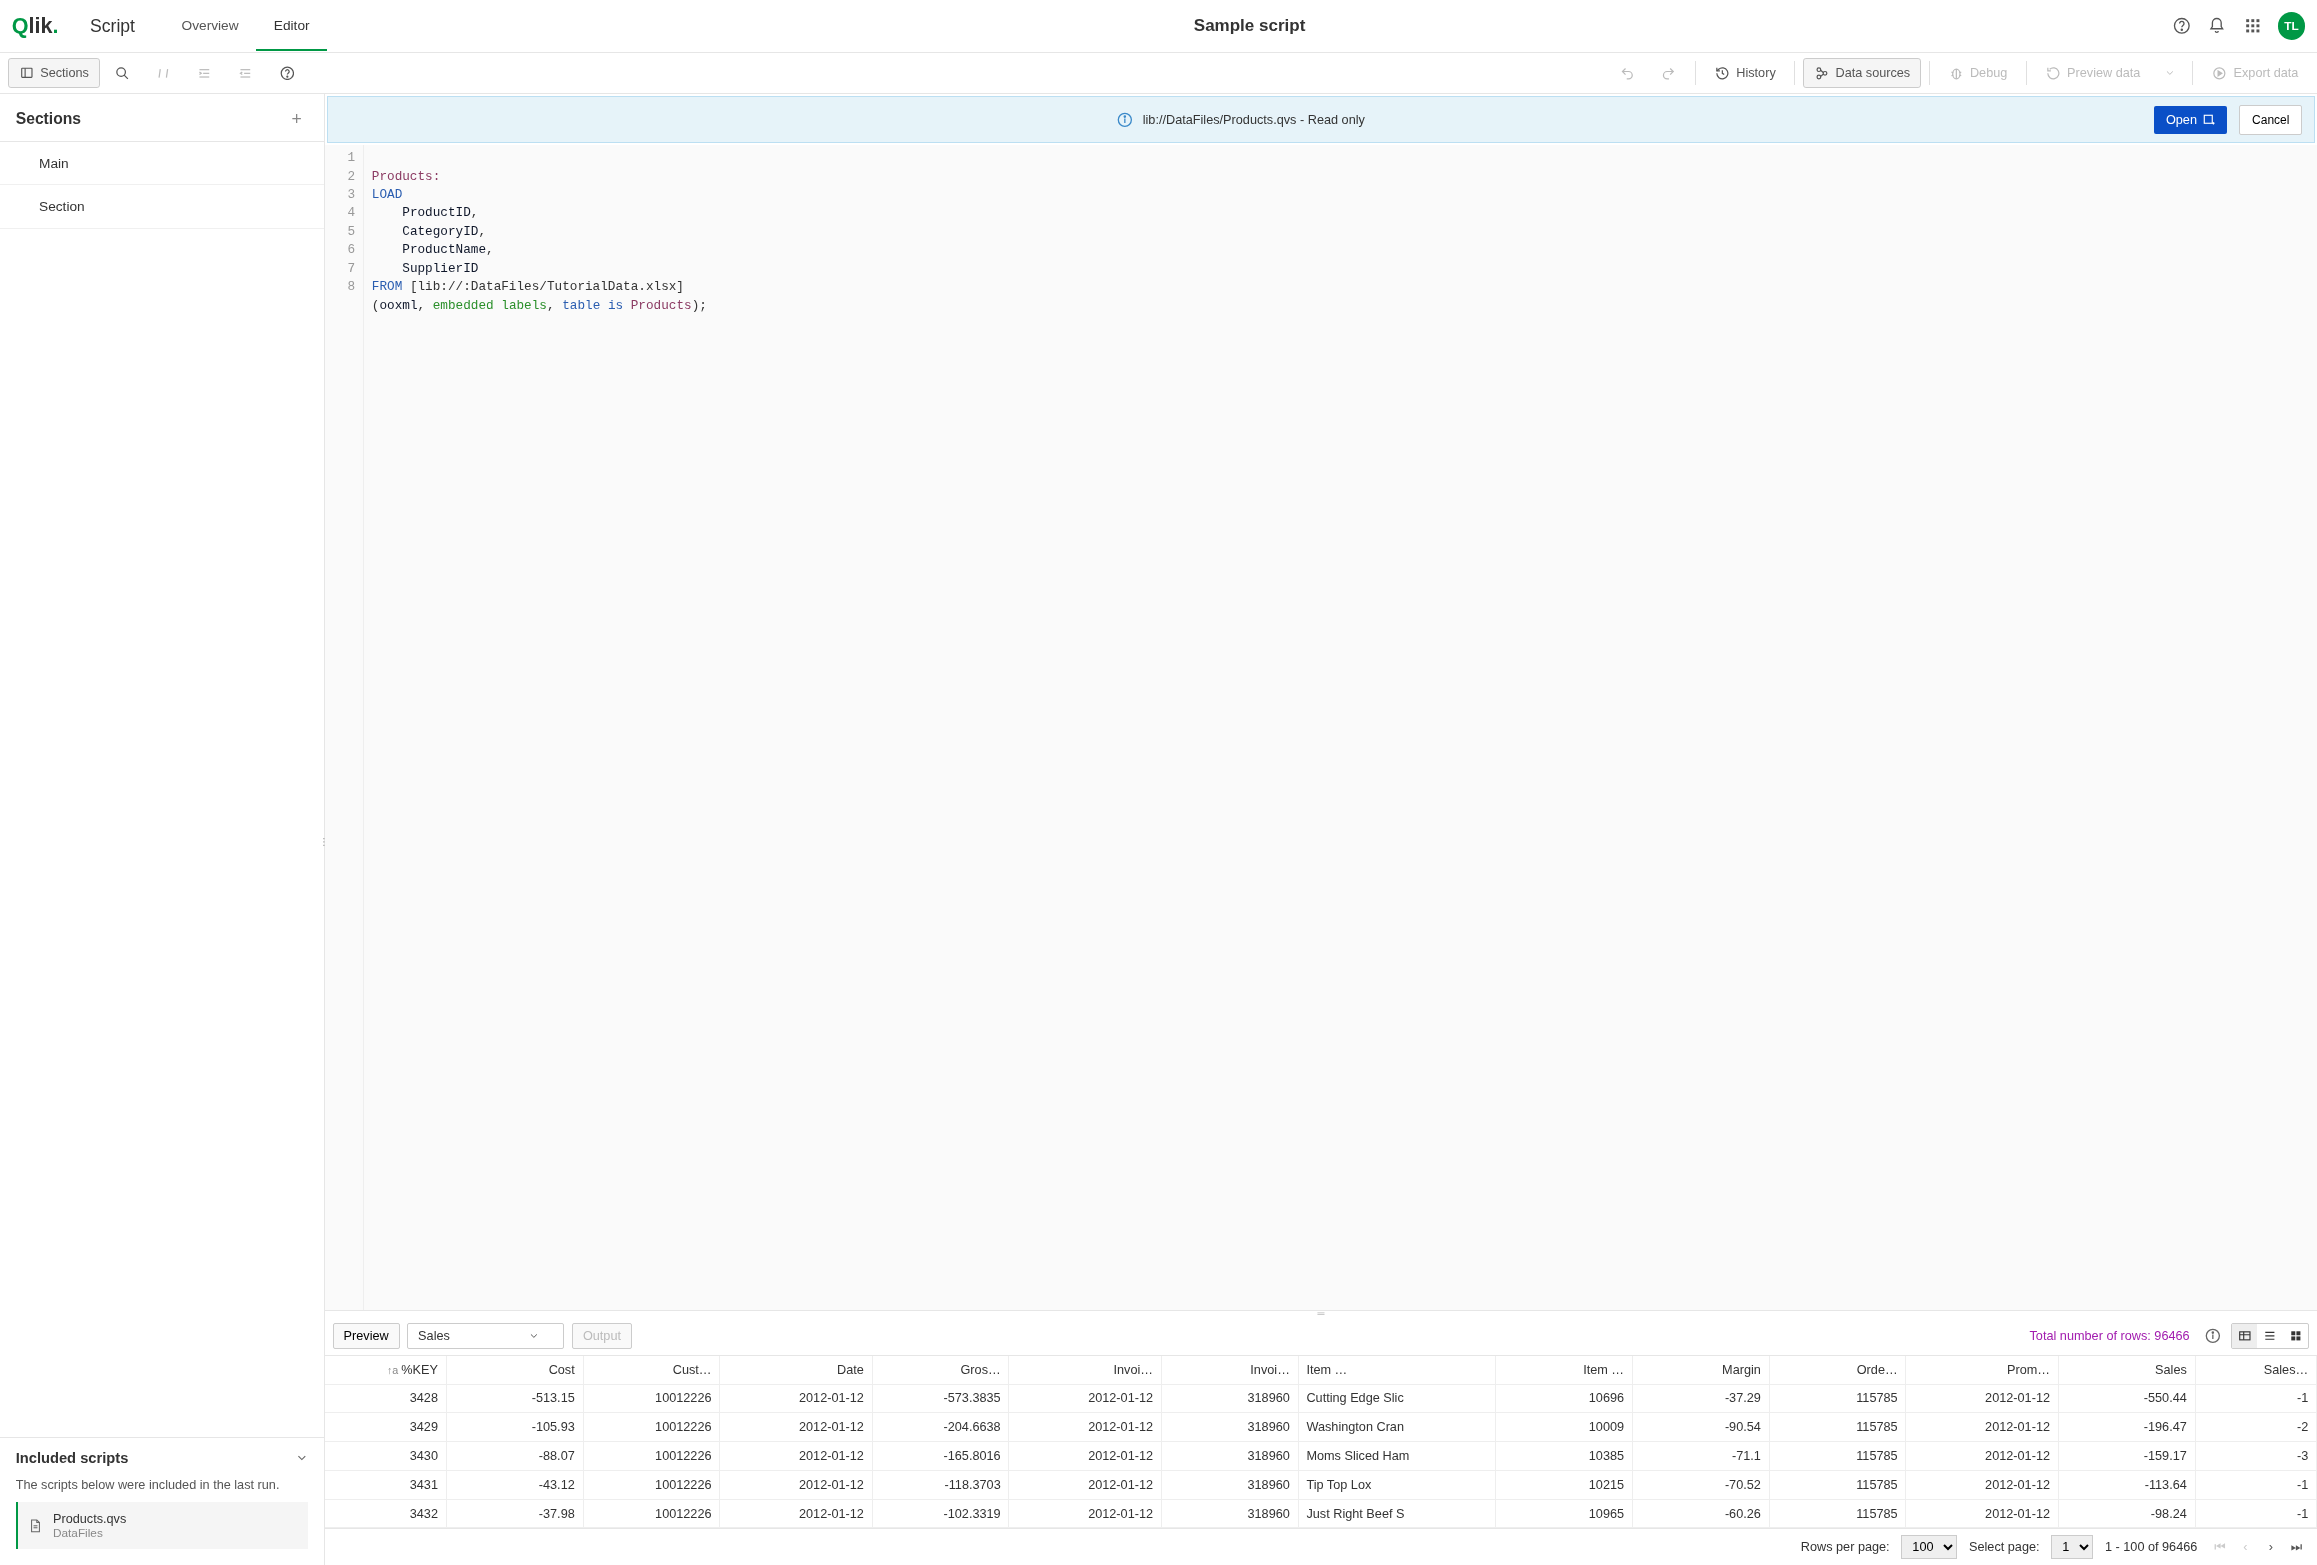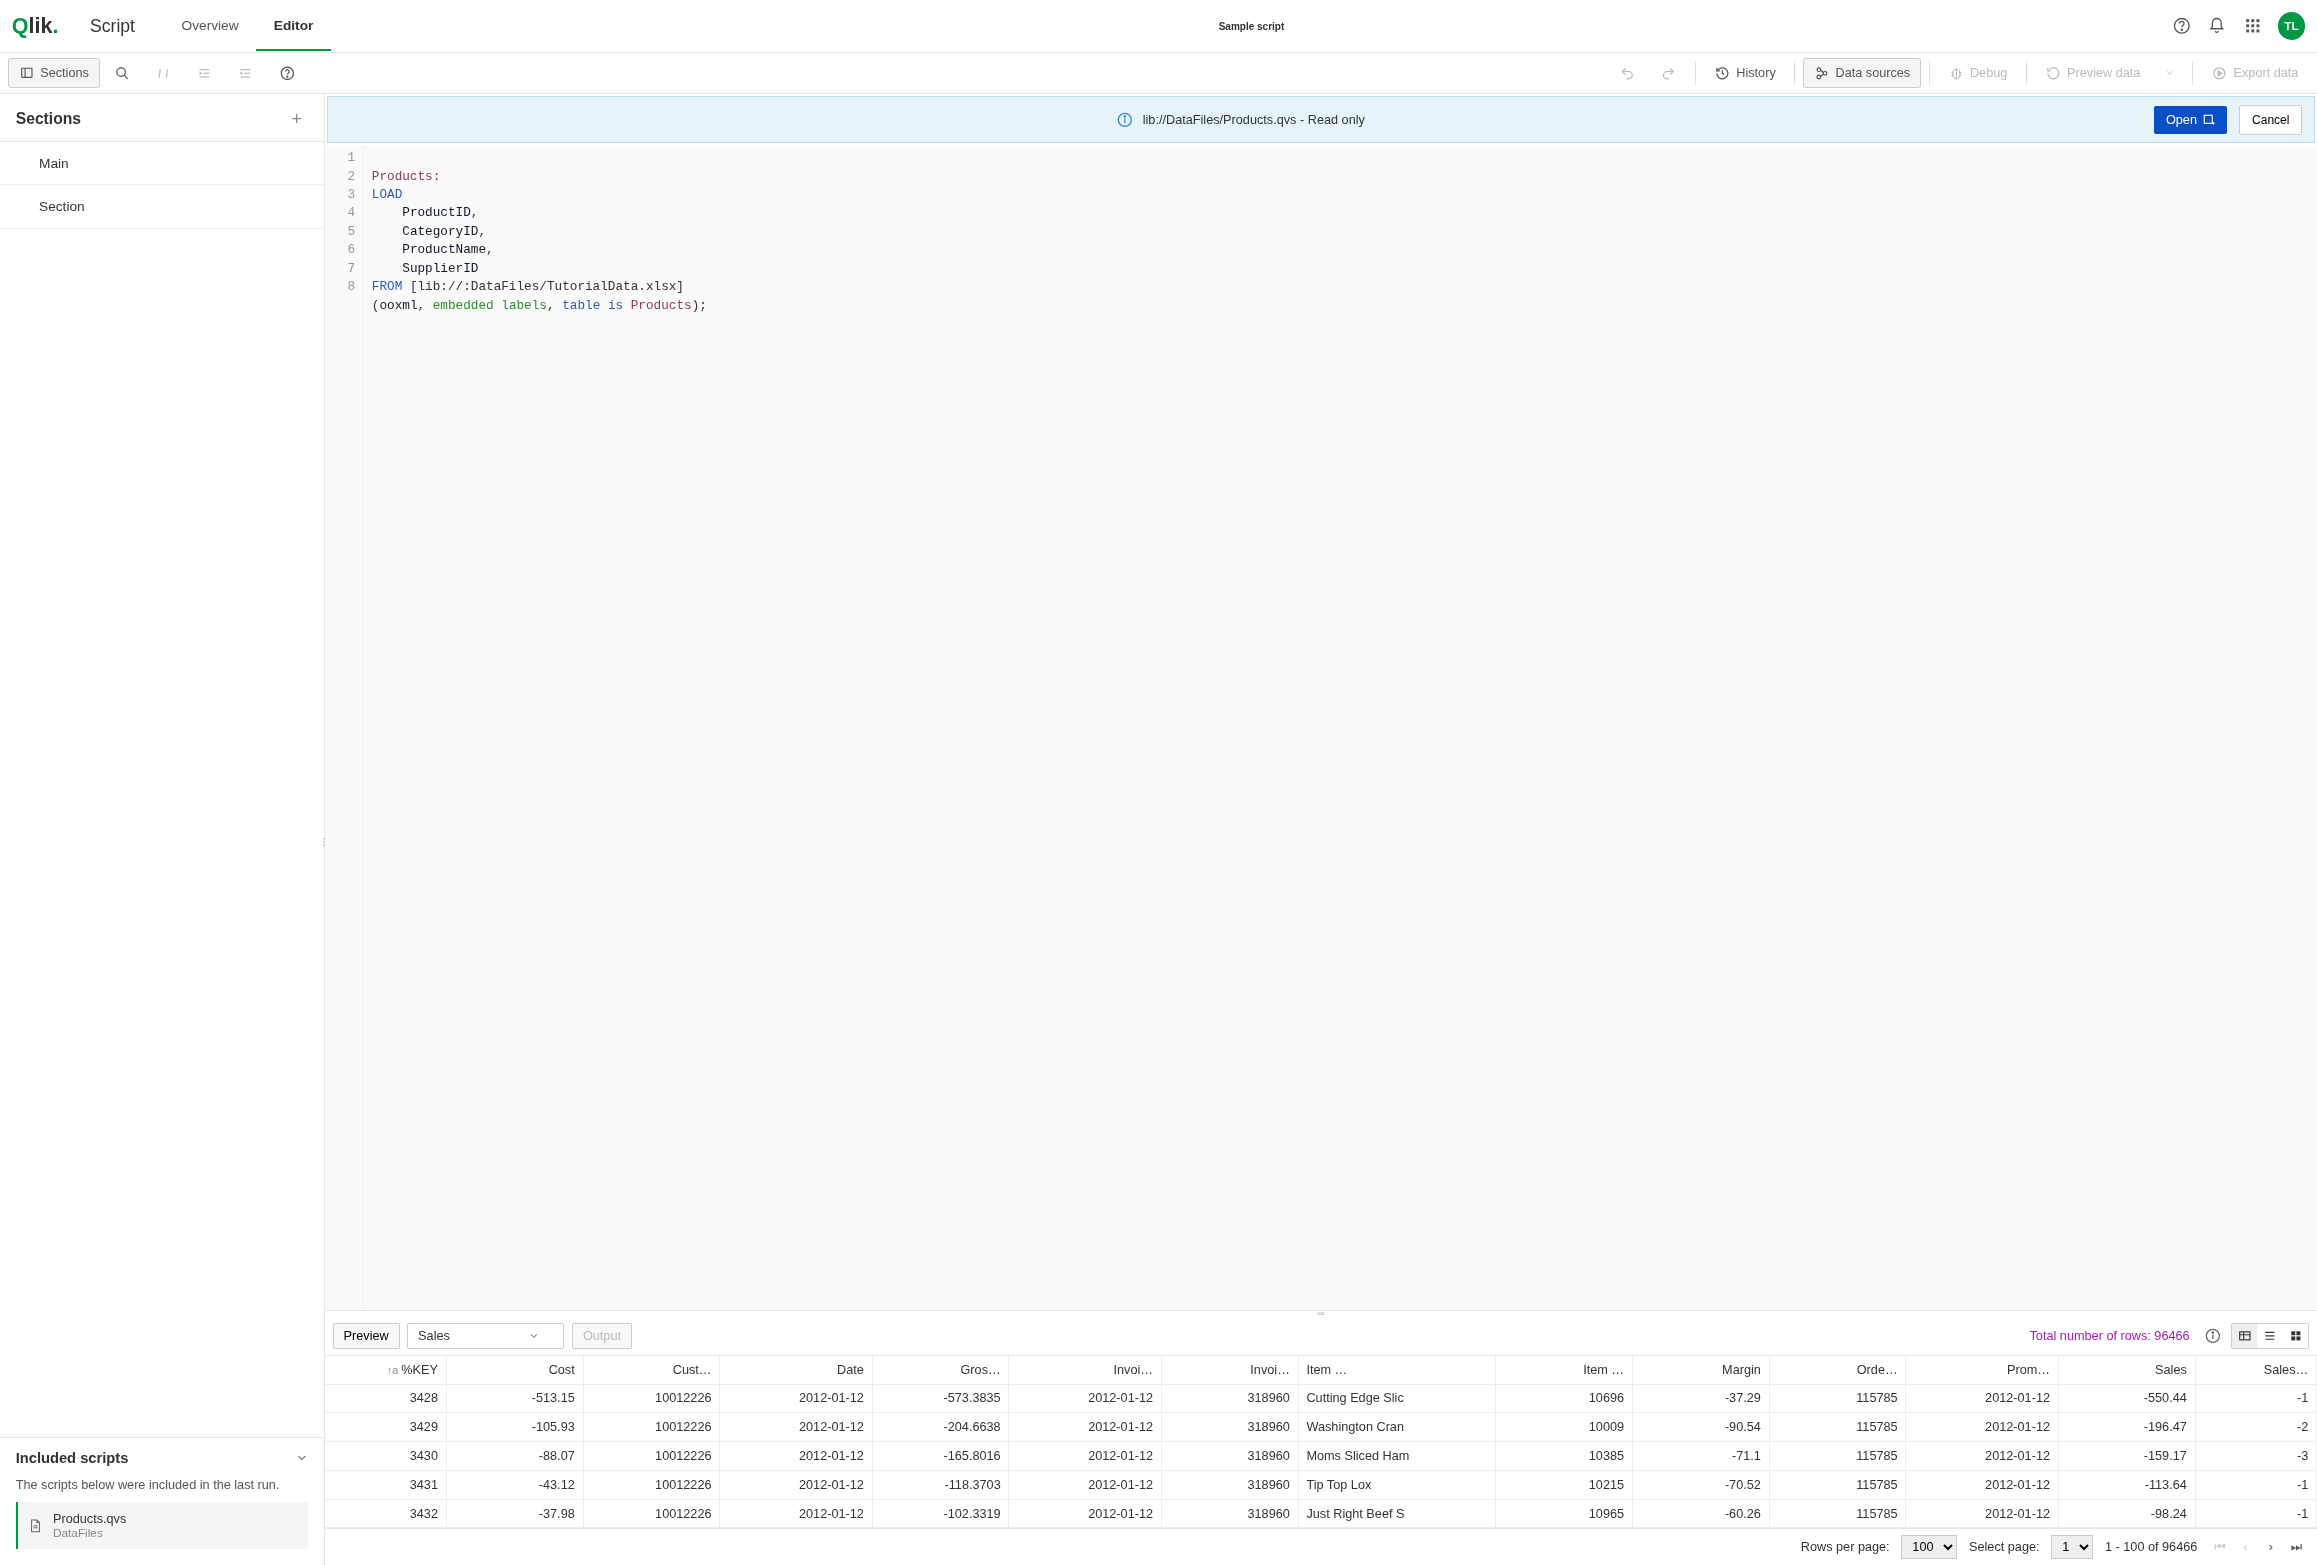--- a/index.html
+++ b/index.html
@@ -6,22 +6,22 @@
   body { font-family: -apple-system, BlinkMacSystemFont, "Segoe UI", Arial, sans-serif; font-size: 12.7px; color: #333; background: #fff; }
   
   
   .top-header { display: flex; align-items: center; height: 53px; border-bottom: 1px solid #e6e6e6; padding: 0 11.8px; }
   .logo { display: flex; align-items: center; gap: 11.8px; }
   .logo-text { font-size: 21.6px; font-weight: 600; color: #333; }
   .logo-text .q { color: #009845; }
   .script-label { font-size: 17.6px; font-weight: 500; margin-left: 19.6px; color: #333; }
   .tabs { display: flex; margin-left: 29px; gap: 0; }
   .tab { padding: 16.7px 17.6px; font-size: 13.7px; color: #555; cursor: pointer; border-bottom: 2px solid transparent; }
-  .tab.active { font-weight: 700; border-bottom: 2px solid #009845; color: #333; text-align: center; }
-  .header-title { flex: 1; text-align: center; font-size: 10px; font-weight: 600; color: #333; }
+  .tab.active { font-weight: 400; border-bottom: 2px solid #009845; color: #333; text-align: center; }
+  .header-title { flex: 1; text-align: center; font-size: 17px; font-weight: 600; color: #333; }
   .header-right { display: flex; align-items: center; gap: 15.7px; }
   .header-icon { width: 19.6px; height: 19.6px; cursor: pointer; color: #555; display: flex; align-items: center; justify-content: center; }
   .avatar { width: 27.4px; height: 27.4px; border-radius: 50%; background: #009845; color: #fff; display: flex; align-items: center; justify-content: center; font-size: 11.8px; font-weight: 600; }
   
   
   .toolbar { display: flex; align-items: center; height: 41px; border-bottom: 1px solid #e6e6e6; padding: 0 7.8px; gap: 3.9px; }
   .tb-btn { display: inline-flex; align-items: center; gap: 5.9px; padding: 5.9px 9.8px; border: 1px solid transparent; background: transparent; font-size: 12.7px; color: #555; cursor: pointer; border-radius: 2.9px; }
   .tb-btn.framed { border: 1px solid #ccc; background: #f5f5f5; }
   .tb-btn.disabled { color: #bbb; cursor: default; }
   .tb-spacer { flex: 1; }

